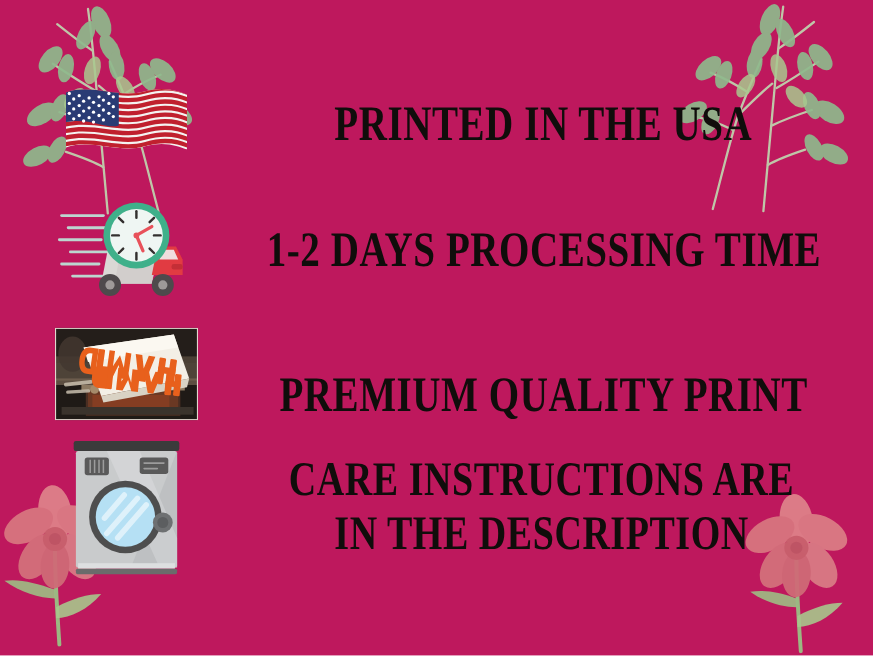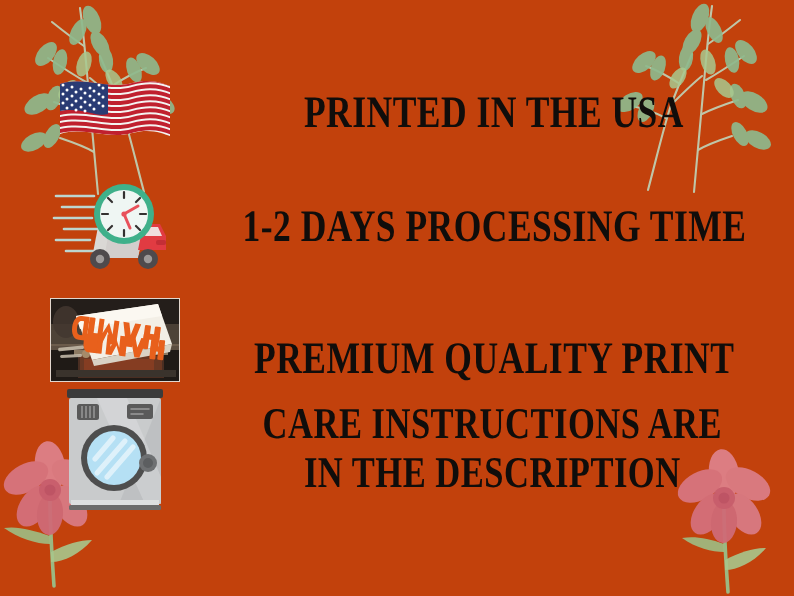--- a/index.html
+++ b/index.html
@@ -4,21 +4,21 @@
 <style>
   html, body {
     margin: 0;
     padding: 0;
     background: #ffffff;
   }
   #canvas {
     position: relative;
     width: 794px;
     height: 596px;
-    background: #c2410c;
+    background: #be185d;
     overflow: hidden;
     font-family: "Liberation Serif", "DejaVu Serif", serif;
   }
 
   
   .botanical {
     position: absolute;
     pointer-events: none;
   }
   #branch-top-left  { left: -6px;  top: -14px;  width: 190px; height: 210px; }
@@ -62,21 +62,21 @@
     text-rendering: geometricPrecision;
   }
   .headline.two-line {
     white-space: normal;
     line-height: 1.12;
   }
 
   #row-usa     { top: 62px;  height: 104px; }
   #row-days    { top: 176px; height: 104px; }
   #row-premium { top: 286px; height: 96px; align-items: flex-end;  }
-  #row-care    { top: 372px; height: 152px; justify-content: space-between; }
+  #row-care    { top: 384px; height: 152px; justify-content: space-between; }
 
   #row-care .text-cell { padding-right: 40px; }
   #row-care .headline  { font-size: 36px; }
 </style>
 </head>
 <body>
 
 <div id="canvas">
 
   <svg class="botanical" id="branch-top-left" viewBox="0 0 190 210">

